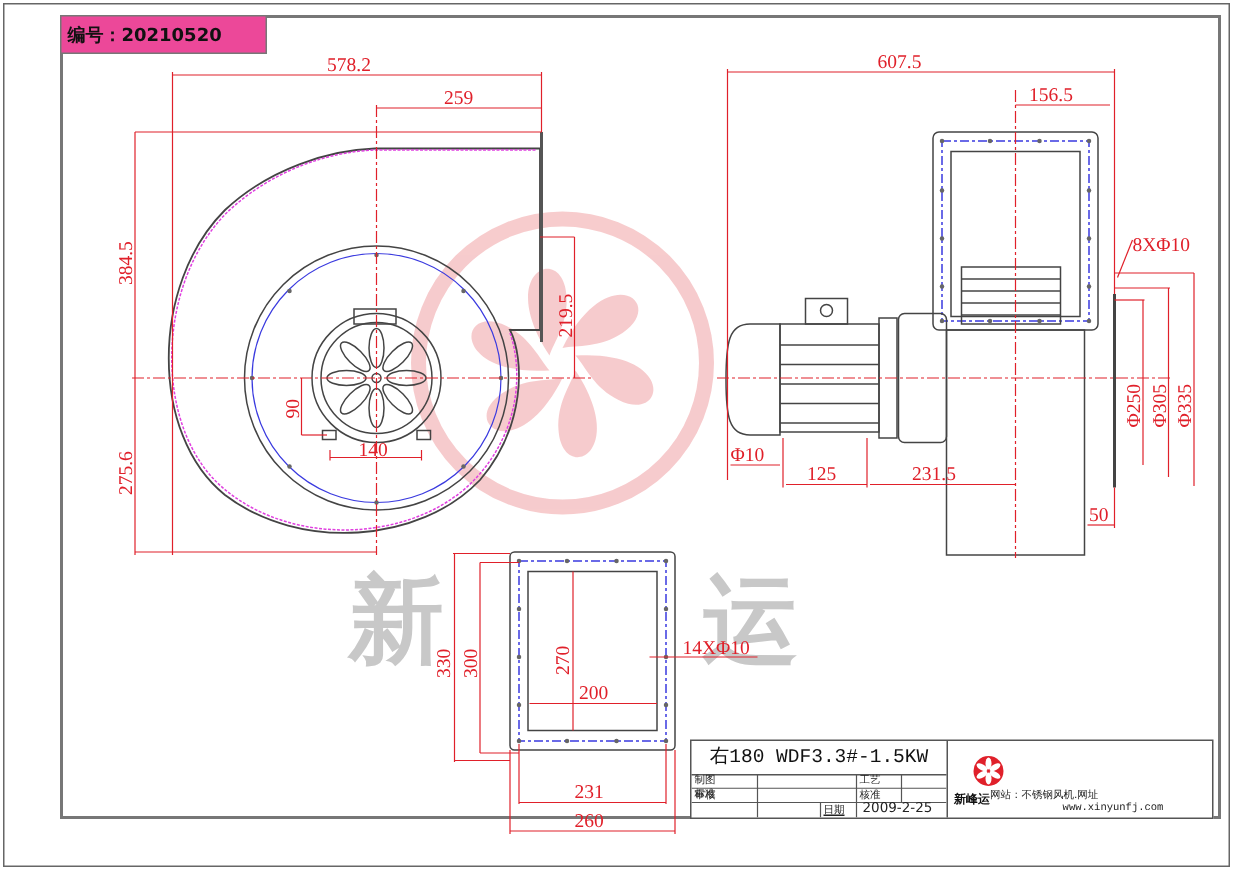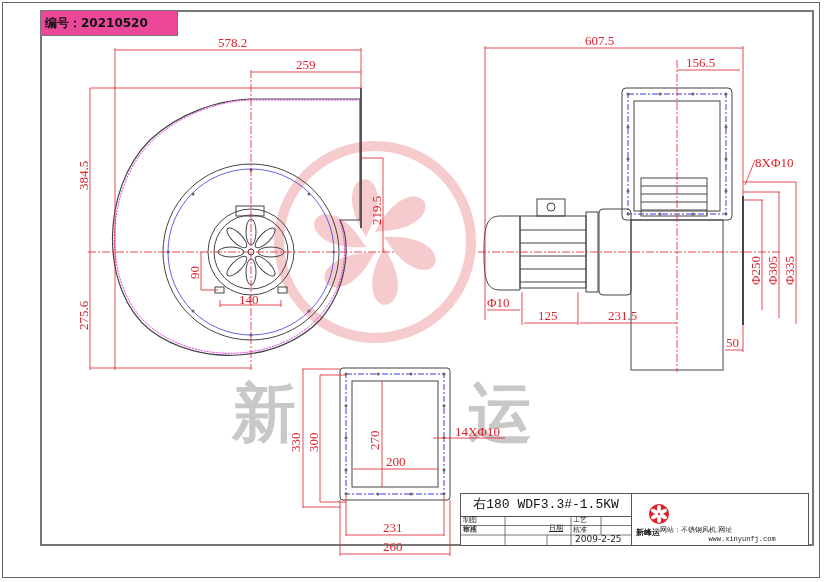--- a/index.html
+++ b/index.html
@@ -249,21 +249,21 @@
               <line x1="110" y1="0" x2="110" y2="29"></line>
               <line x1="140" y1="0" x2="140" y2="19"></line>
             <line x1="86" y1="19" x2="86" y2="29"></line>
           </g>
         </svg>
         <div class="tb-cell" style="left:0;top:0;">制图</div>
         <div class="tb-cell" style="left:110px;top:0;">工艺</div>
         <div class="tb-cell" style="left:0;top:10px;">审核</div>
         <div class="tb-cell" style="left:110px;top:10px;">核准</div>
         <div class="tb-cell" style="left:0;top:9px;">标准</div>
-        <div class="tb-cell" style="left:86px;top:8px;text-decoration:underline;">日期</div>
+        <div class="tb-cell" style="left:86px;top:20px;text-decoration:underline;">日期</div>
         <div class="tb-cell" style="left:112px;top:19px;font-size:9px;">2009-2-25</div>
       </div>
     </div>
     <div class="tb-right">
       <svg class="brand-logo" width="22" height="22" viewBox="-11 -11 22 22">
         <circle r="10" fill="#e0202a"></circle>
         <g fill="#fff">
             <ellipse cx="0" cy="-5" rx="2" ry="4"></ellipse>
             <ellipse cx="0" cy="-5" rx="2" ry="4" transform="rotate(60)"></ellipse>
             <ellipse cx="0" cy="-5" rx="2" ry="4" transform="rotate(120)"></ellipse>

